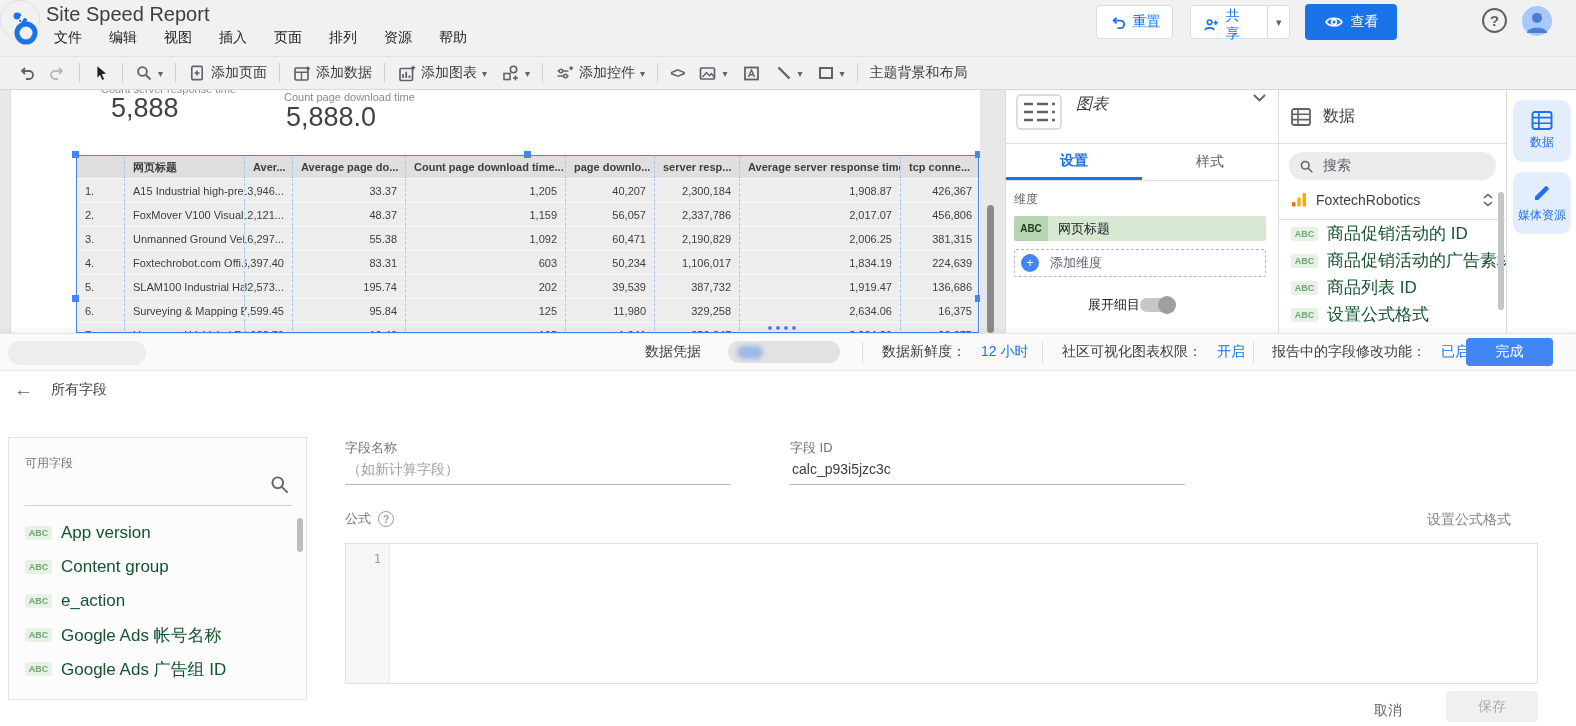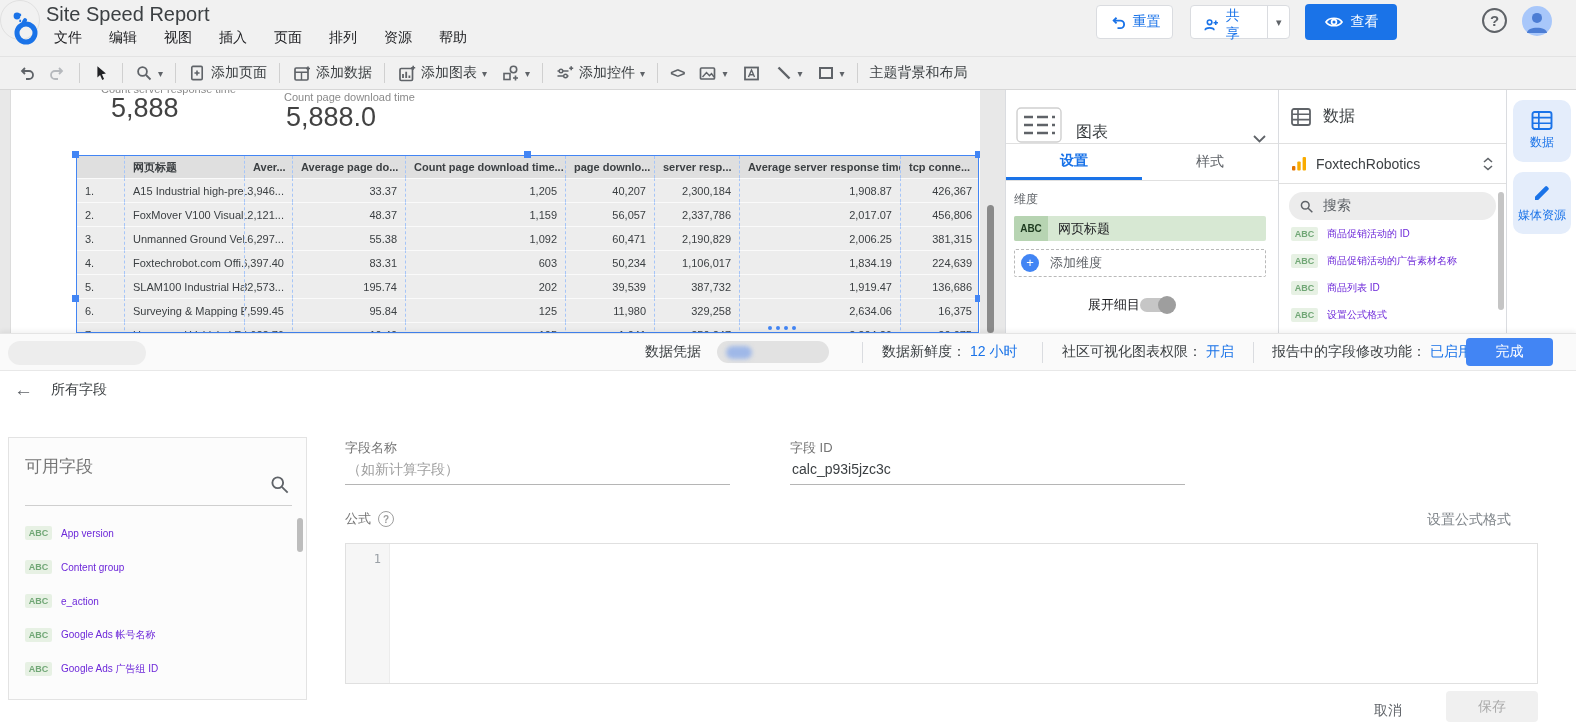--- a/index.html
+++ b/index.html
@@ -50,21 +50,21 @@
   .tr .tc { height:24px; background:#ededed; border-top:1px solid #fafafa; }
   .al { justify-content:flex-start; }
   .ar { justify-content:flex-end; }
   .handle { position:absolute; width:7px; height:7px; background:#4285f4; z-index:5; }
   #cv-scrollbar { position:absolute; left:987px; top:115px; width:7px; height:128px; background:#8a8a8a; border-radius:4px; }
   #page-dots { position:absolute; left:768px; top:236px; display:flex; gap:4px; }
   #page-dots i { width:4px; height:4px; border-radius:50%; background:#4285f4; }
 
   
   #chart-panel { left:1005px; top:90px; width:273px; height:243px; background:#fff; border-left:1px solid #dadce0; }
-  #cp-header { display:flex; align-items:flex-end; height:54px; padding:12px 12px 0 10px; border-bottom:1px solid #e0e0e0; }
+  #cp-header { display:flex; align-items:flex-start; height:54px; padding:4px 12px 0 10px; border-bottom:1px solid #e0e0e0;font-style:italic; }
   #cp-title { font-size:16px; color:#3c4043; margin-left:14px; flex:1; }
   #cp-tabs { display:flex; height:37px; border-bottom:1px solid #e0e0e0; }
   .cp-tab { width:50%; display:flex; align-items:center; justify-content:center; font-size:14px; color:#5f6368; }
   .cp-tab.active { color:#1a73e8; border-bottom:3px solid #1a73e8; font-weight:bold; }
   #cp-body { padding:10px 12px 0 8px; }
   #dim-label { font-size:12px; color:#5f6368; }
   #dim-chip { margin-top:8px; height:25px; display:flex; align-items:stretch; background:#d7e8d3; border-radius:2px; overflow:hidden; }
   #dim-chip .badge-big { width:34px; background:#b7d4b2; color:#1c3a1e; font-size:10px; font-weight:bold; display:flex; align-items:center; justify-content:center; }
   #dim-chip .chip-label { font-size:13px; color:#202124; display:flex; align-items:center; padding-left:10px; }
   #add-dim { margin-top:8px; height:28px; border:1px dashed #b9b9b9; border-radius:2px; display:flex; align-items:center; padding-left:6px; gap:11px; }
@@ -78,50 +78,50 @@
   
   #data-panel { left:1278px; top:90px; width:228px; height:243px; background:#fff; border-left:1px solid #dadce0; }
   #dp-header { display:flex; align-items:center; height:54px; padding:0 12px; border-bottom:1px solid #e0e0e0; }
   #dp-title { font-size:16px; color:#3c4043; margin-left:12px; }
   #dp-search { margin:8px 10px 0 10px; height:28px; background:#ececec; border-radius:14px; display:flex; align-items:center; padding-left:10px; gap:9px; }
   #dp-search span { font-size:14px; color:#5f6368; }
   #dp-source { height:40px; display:flex; align-items:center; padding:0 12px; border-bottom:1px solid #e0e0e0; }
   #dp-source .src-name { font-size:14px; color:#3c4043; margin-left:9px; flex:1; }
   .field-row { height:27px; display:flex; align-items:center; padding:0 12px; gap:9px; }
   .badge-sm { min-width:27px; height:14px; background:#e7f1e4; border-radius:2px; color:#71a776; font-size:9px; font-weight:bold; display:flex; align-items:center; justify-content:center; }
-  .field-label { font-size:10px; color:#6d28d9; white-space:nowrap; }
+  .field-label { font-size:17px; color:#14532d; white-space:nowrap; }
   #dp-scrollbar { position:absolute; left:219px; top:102px; width:6px; height:118px; background:#c5c5c5; border-radius:3px; }
 
   
   #right-rail { left:1506px; top:90px; width:70px; height:243px; background:#fff; border-left:1px solid #dadce0; }
   .rail-btn { position:absolute; left:6px; width:58px; height:62px; background:#e4edfb; border-radius:10px; display:flex; flex-direction:column; align-items:center; justify-content:center; gap:4px; }
   .rail-btn span { font-size:12px; color:#1a73e8; white-space:nowrap; }
   #rail-data { top:10px; }
   #rail-media { top:82px; }
 
   
   #ds-bar { left:0; top:333px; width:1576px; height:38px; background:#fafafa; border-top:1px solid #e4e4e4; border-bottom:1px solid #e8e8e8; box-shadow:0 -2px 5px rgba(0,0,0,0.06); }
   #ds-blob { position:absolute; left:8px; top:7px; width:138px; height:24px; background:#ededed; border-radius:12px; }
-  .ds-group { position:absolute; top:0; height:36px; display:flex; align-items:center; font-size:14px; color:#3c4043; gap:4px; white-space:nowrap; }
+  .ds-group { position:absolute; top:0; height:36px; display:flex; align-items:center; font-size:14px; color:#3c4043; gap:15px; white-space:nowrap; }
   .ds-link { color:#1a73e8; }
   .ds-sep { position:absolute; top:8px; width:1px; height:21px; background:#dadce0; }
   #cred-group { left:645px; }
   #cred-pill { width:112px; height:22px; background:#e2e2e2; border-radius:11px; margin-left:12px; display:flex; align-items:center; }
   #cred-pill i { width:26px; height:13px; background:#9fb8e8; border-radius:7px; margin-left:9px; filter:blur(2px); }
   #done-btn { position:absolute; left:1466px; top:4px; width:87px; height:28px; background:#4285f4; border-radius:4px; color:#fff; font-size:14px; display:flex; align-items:center; justify-content:center; }
 
   
   #allfields-bar { left:0; top:371px; width:1576px; height:37px; background:#fff; display:flex; align-items:center; }
   #back-arrow { margin-left:14px; font-size:19px; color:#5f6368; }
   #allfields-title { margin-left:18px; font-size:14px; color:#3c4043; }
 
   
   #editor { left:0; top:408px; width:1576px; height:318px; background:#fff; }
   #avail-panel { position:absolute; left:8px; top:29px; width:299px; height:263px; border:1px solid #e3e3e3; background:#fcfcfc; }
-  #avail-label { position:absolute; left:16px; top:17px; font-size:17px; color:#757575; }
+  #avail-label { position:absolute; left:16px; top:17px; font-size:12px; color:#757575; }
   #avail-underline { position:absolute; left:16px; right:14px; top:67px; border-bottom:1px solid #cfcfcf; }
   #avail-list { position:absolute; left:0; top:78px; width:100%; }
   #avail-list .field-row { height:34px; padding:0 16px; }
   #avail-scrollbar { position:absolute; right:3px; top:80px; width:6px; height:34px; background:#bdbdbd; border-radius:3px; }
   .form-label { position:absolute; font-size:13px; color:#757575; }
   .form-value { position:absolute; font-size:14px; }
   .underline { position:absolute; border-bottom:1px solid #b5b5b5; }
   #fname-label { left:345px; top:31px; }
   #fname-value { left:347px; top:53px; color:#9e9e9e; }
   #fname-line { left:345px; width:385px; top:76px; }
@@ -473,38 +473,38 @@
   </div>
 
   <div id="data-panel" class="abs">
     <div id="dp-header">
       <svg width="20" height="18" viewBox="0 0 20 18">
         <rect x="1" y="1" width="18" height="16" rx="2" fill="none" stroke="#5f6368" stroke-width="1.8"></rect>
         <path d="M1 6.3 h18 M1 11.6 h18 M7 1 v16" stroke="#5f6368" stroke-width="1.6"></path>
       </svg>
       <span id="dp-title">数据</span>
     </div>
+    <div id="dp-search">
+      <svg width="15" height="15" viewBox="0 0 18 18">
+        <circle cx="7.5" cy="7.5" r="4.6" fill="none" stroke="#5f6368" stroke-width="1.8"></circle>
+          <path d="M11 11 L16 16" stroke="#5f6368" stroke-width="1.8"></path>
+      </svg>
+      <span>搜索</span>
+    </div>
     <div id="dp-source">
       <svg width="16" height="16" viewBox="0 0 16 16">
         <rect x="1" y="10" width="3.4" height="4.5" rx="1" fill="#e37400"></rect>
         <rect x="6.3" y="5.5" width="3.4" height="9" rx="1" fill="#f9ab00"></rect>
         <rect x="11.6" y="1" width="3.4" height="13.5" rx="1" fill="#f9ab00"></rect>
       </svg>
       <span class="src-name">FoxtechRobotics</span>
       <svg width="12" height="14" viewBox="0 0 12 14">
         <path d="M2 5 L6 1.5 L10 5" fill="none" stroke="#5f6368" stroke-width="1.6"></path>
         <path d="M2 9 L6 12.5 L10 9" fill="none" stroke="#5f6368" stroke-width="1.6"></path>
       </svg>
-    </div>
-    <div id="dp-search">
-      <svg width="15" height="15" viewBox="0 0 18 18">
-        <circle cx="7.5" cy="7.5" r="4.6" fill="none" stroke="#5f6368" stroke-width="1.8"></circle>
-          <path d="M11 11 L16 16" stroke="#5f6368" stroke-width="1.8"></path>
-      </svg>
-      <span>搜索</span>
     </div>
     <div id="dp-fields">
 
         <div class="field-row">
           <span class="badge-sm">ABC</span>
           <span class="field-label">商品促销活动的 ID</span>
         </div>
 
         <div class="field-row">
           <span class="badge-sm">ABC</span>

